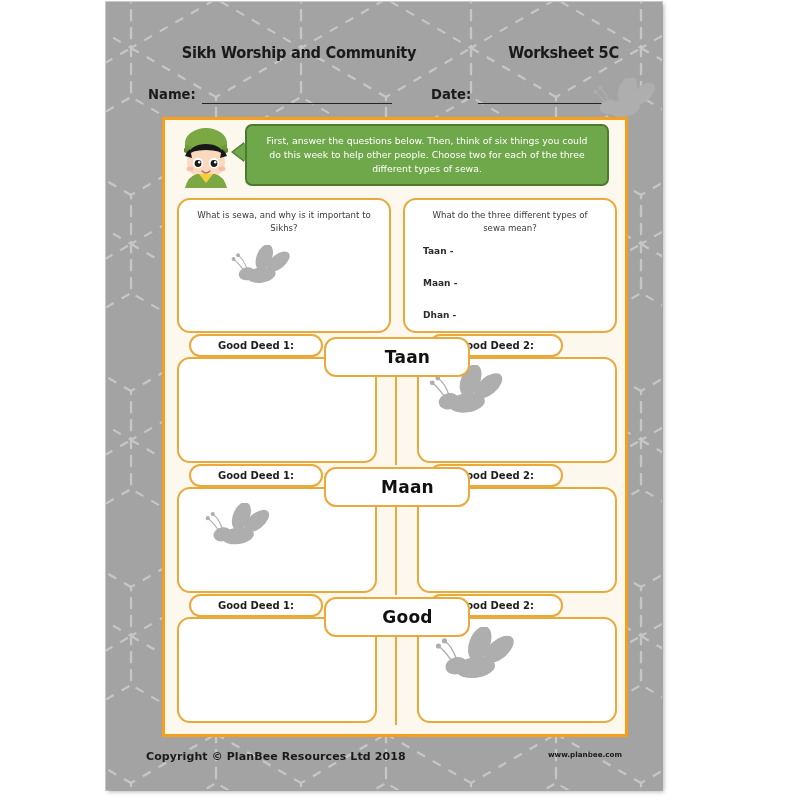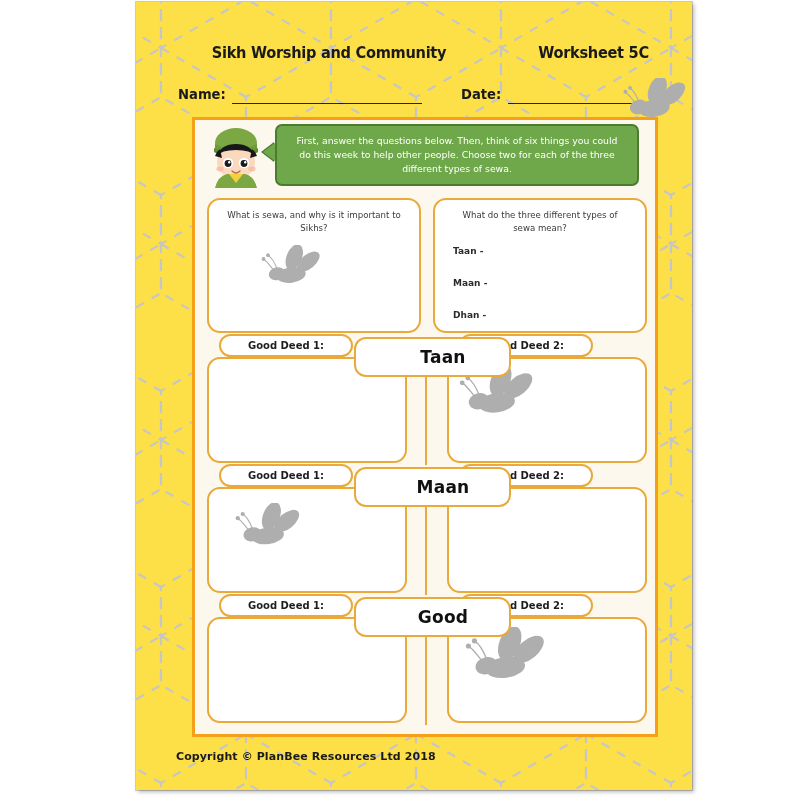--- a/index.html
+++ b/index.html
@@ -17,25 +17,25 @@
   #stage {
     position: relative;
     width: 800px;
     height: 800px;
     background: #ffffff;
   }
 
   
   #sheet {
     position: absolute;
-    left: 136px;
+    left: 106px;
     top: 2px;
     width: 556px;
     height: 788px;
-    background: #fde047;
+    background: #a3a3a3;
     box-shadow: 2px 2px 4px rgba(0,0,0,0.28), 0 0 0 1px #cfcfcf;
     overflow: hidden;
   }
 
   
   #hexlayer {
     position: absolute;
     left: 0; top: 0;
     width: 556px;
     height: 788px;
@@ -239,21 +239,21 @@
     font-weight: bold;
     color: #1e1e1e;
   }
   .deedlabel.l { left: 12px; }
   .deedlabel.r { left: 252px; }
 
   .typebox {
     position: absolute;
     left: 147px;
     top: -8px;
-    width: 157px;
+    width: 146px;
     height: 40px;
     background: #ffffff;
     border: 2.6px solid #E9A93B;
     border-radius: 12px;
     box-sizing: border-box;
     display: flex;
     align-items: center;
     justify-content: center;
     font-size: 17px;
     font-weight: bold;
@@ -513,15 +513,16 @@
           </div>
         </div>
         <div class="deedlabel l">Good Deed 1:</div>
         <div class="deedlabel r">Good Deed 2:</div>
         <div class="typebox">Good</div>
       </div>
 
     </div>
 
     <div class="footer-left">Copyright © PlanBee Resources Ltd 2018</div>
+    <div class="footer-right">www.planbee.com</div>
 
   </div>
 </div>
 
 </body></html>

